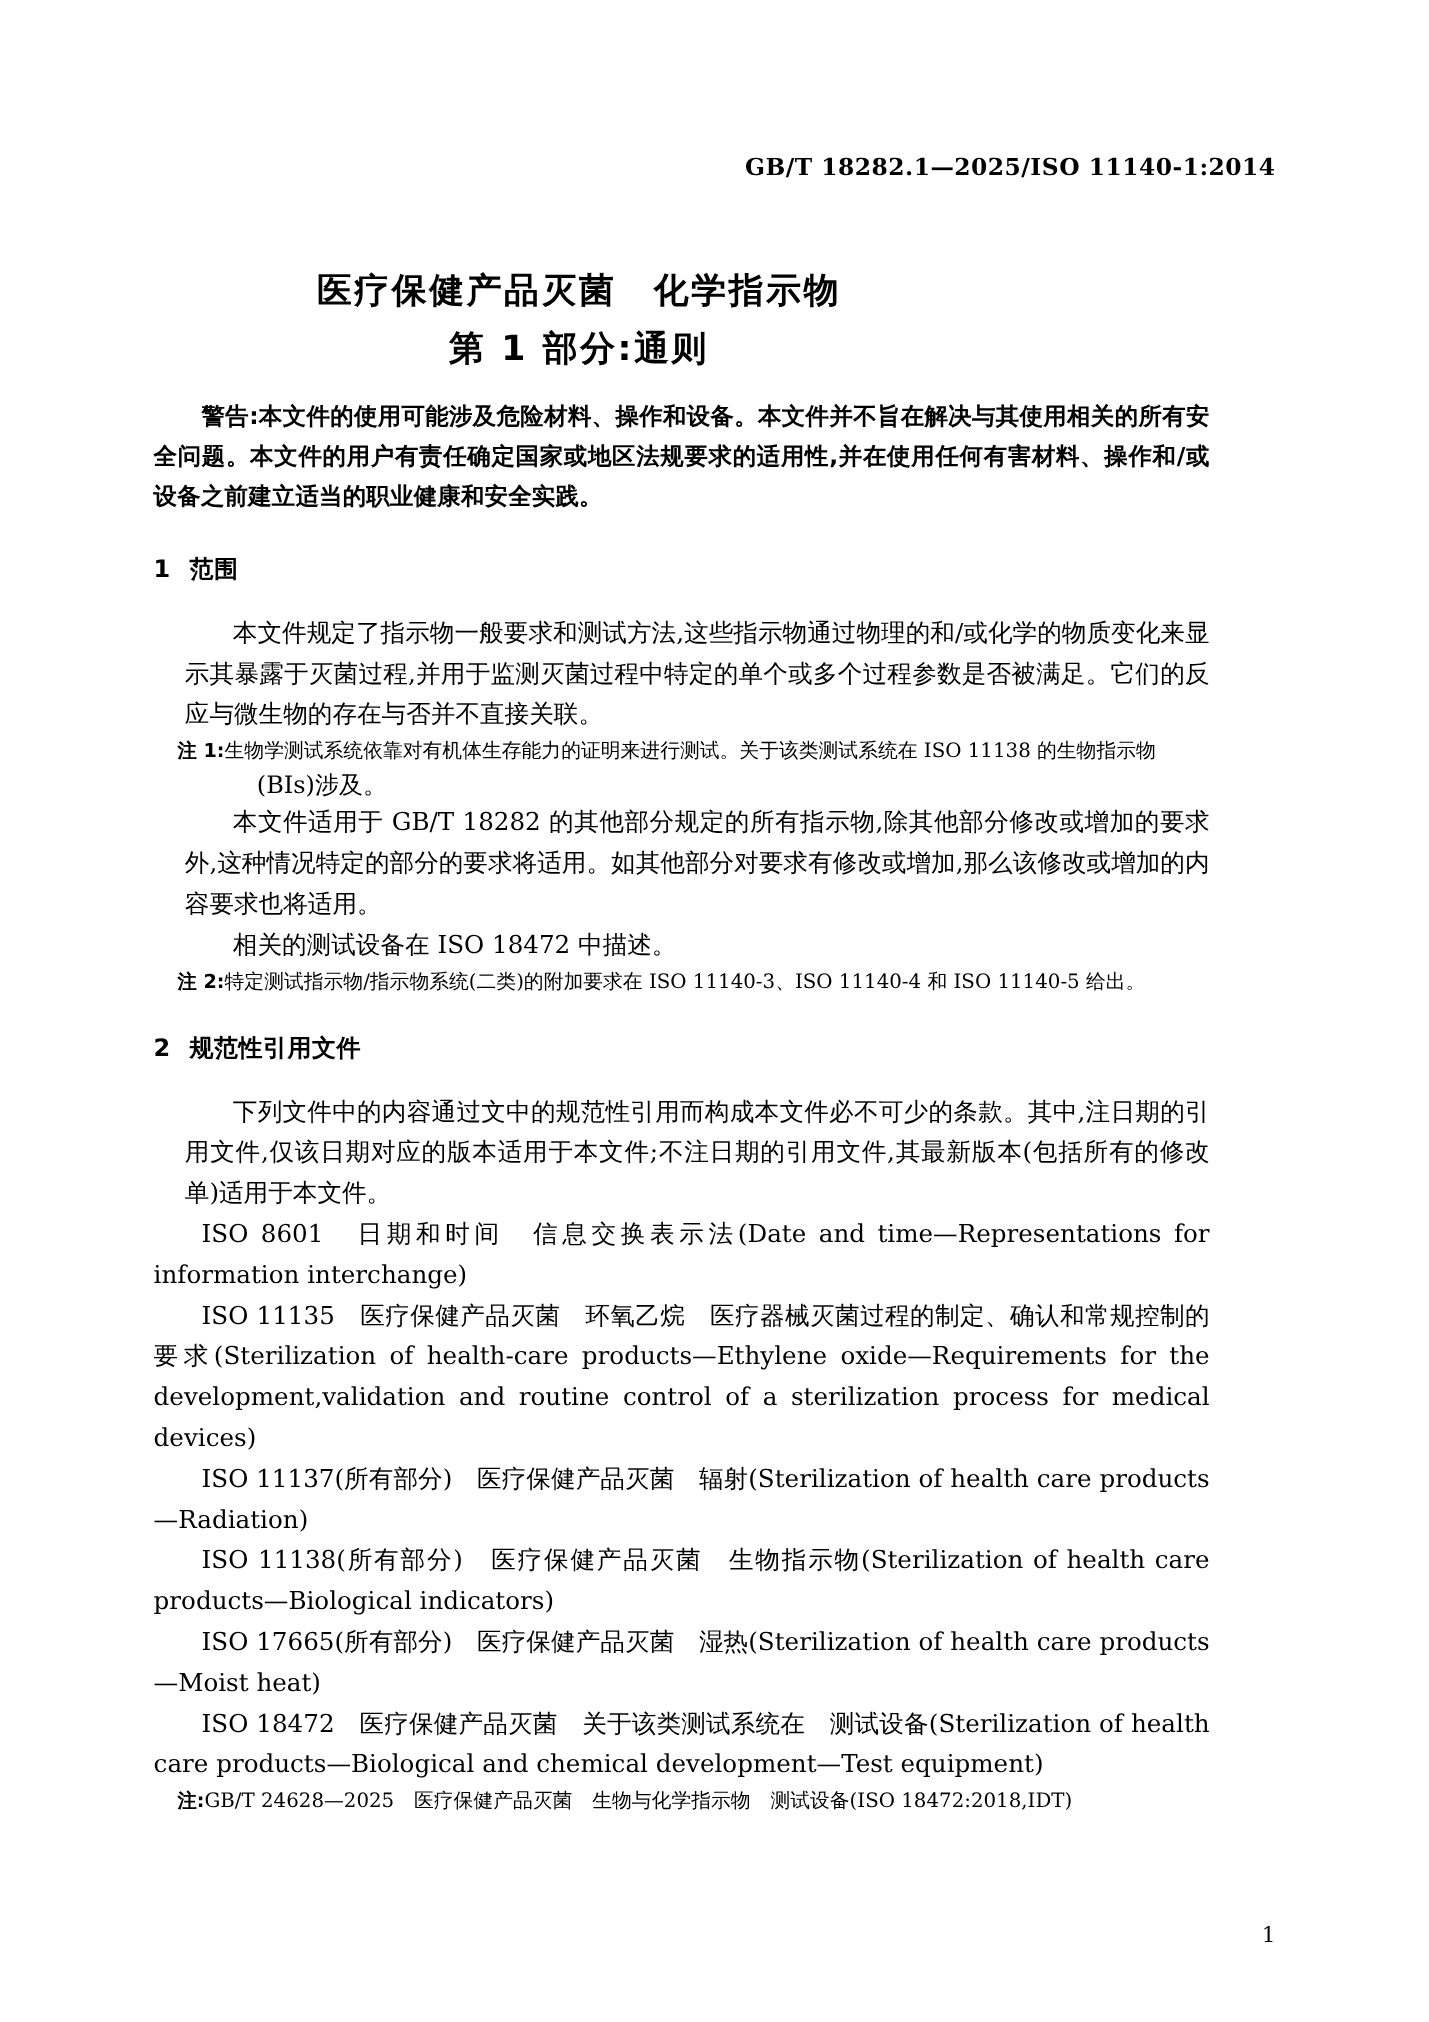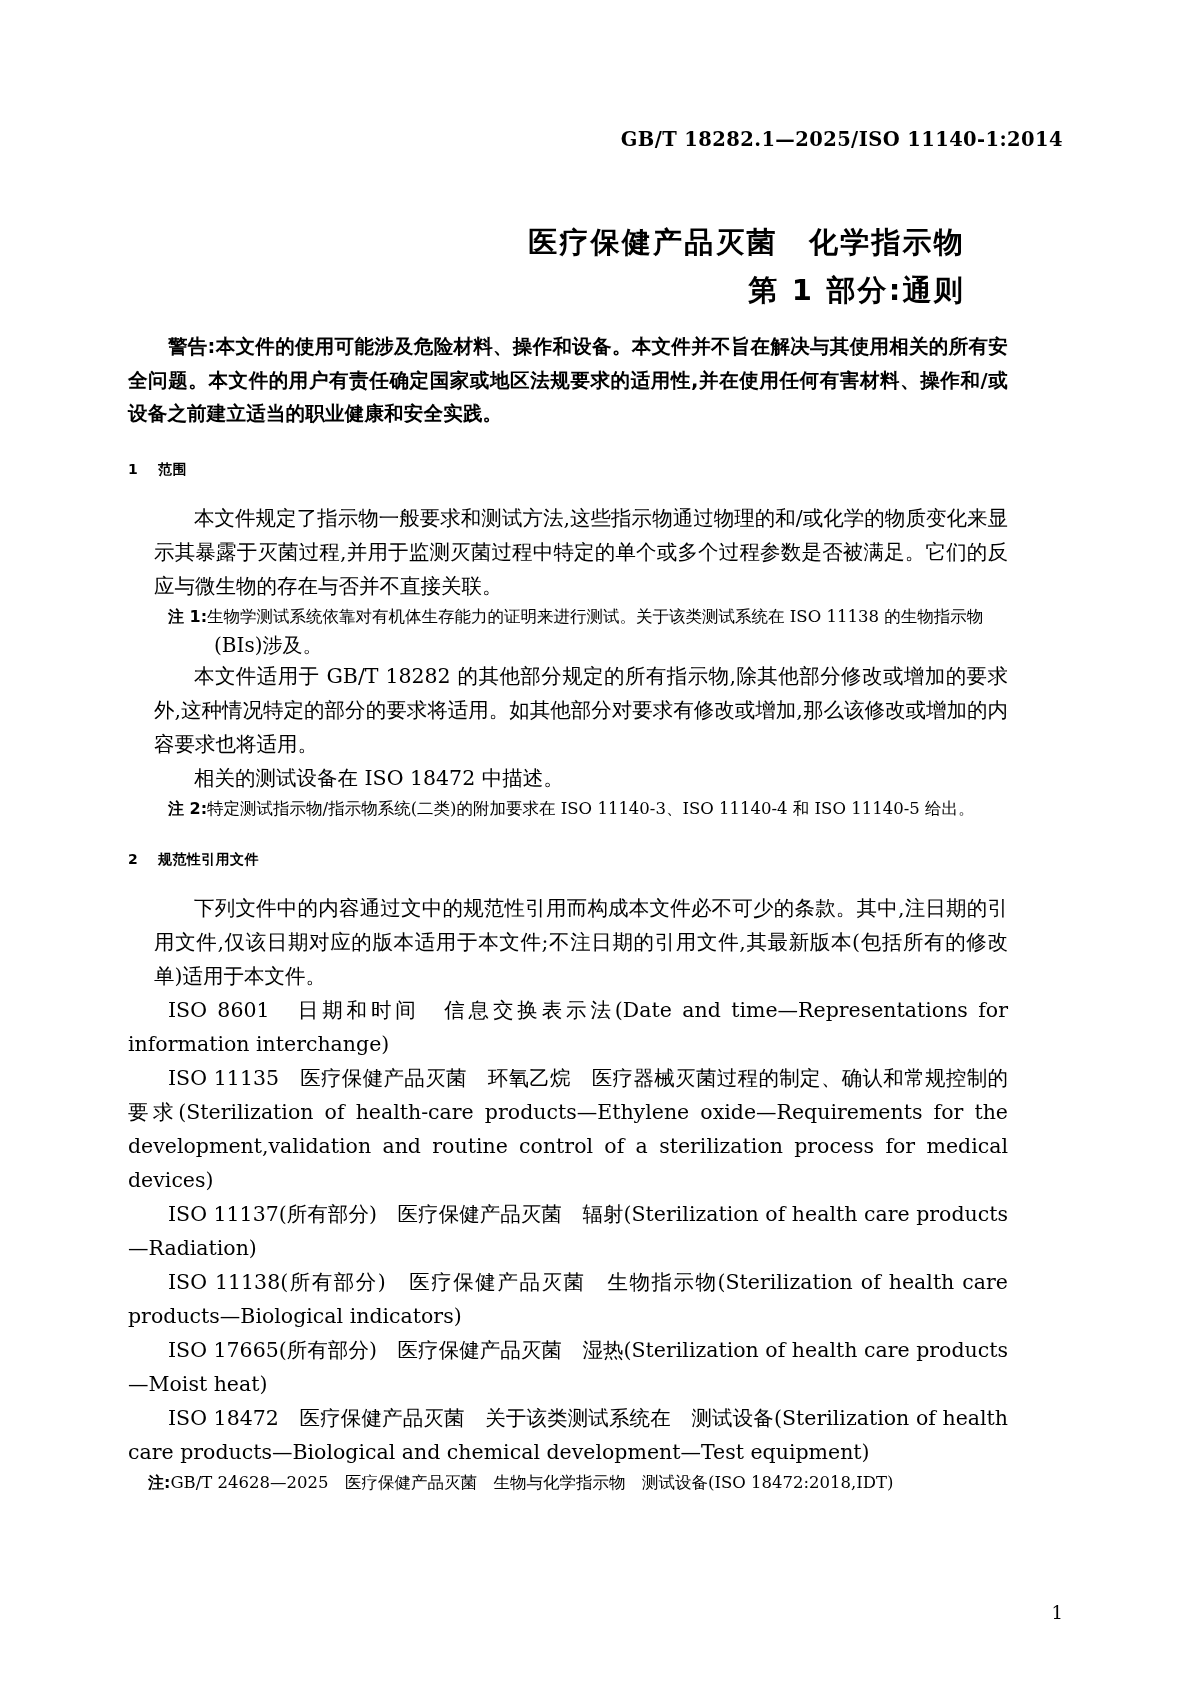--- a/index.html
+++ b/index.html
@@ -32,21 +32,21 @@
     white-space: nowrap;
     font-weight: 600;
   }
 
   
   .title-block {
     position: absolute;
     top: 218px;
     left: 0;
     width: 965px;
-    text-align: right;
+    text-align: center;
   }
   .title-line {
     font-family: "DejaVu Sans", "Liberation Sans", sans-serif;
     font-size: 29px;
     font-weight: 700;
     letter-spacing: 2.2px;
     line-height: 48px;
   }
   .title-line.second {
     letter-spacing: 2.2px;
@@ -73,42 +73,42 @@
     font-weight: 700;
     font-size: 19.5px;
     line-height: 33.5px;
     text-indent: 40px;
     margin-bottom: 30px;
     letter-spacing: 0.2px;
   }
 
   .clause-head {
     font-family: "DejaVu Sans", "Liberation Sans", sans-serif;
-    font-size: 14px;
+    font-size: 20px;
     font-weight: 700;
     margin-top: 28px;
     margin-bottom: 22px;
     letter-spacing: 0.4px;
   }
   .clause-head .num {
     display: inline-block;
     min-width: 30px;
   }
 
   .para {
     text-indent: 40px;
     font-size: 20.5px;
     line-height: 34px;
     margin-left: 26px;
   }
 
   .note {
     font-size: 16.5px;
     line-height: 28px;
-    margin-left: 40px;
+    margin-left: 20px;
     text-indent: 0;
     text-align: justify;
   }
   .note .lbl {
     font-family: "DejaVu Sans", "Liberation Sans", sans-serif;
     font-weight: 700;
     font-size: 16px;
   }
   .note-cont {
     font-size: 20px;

